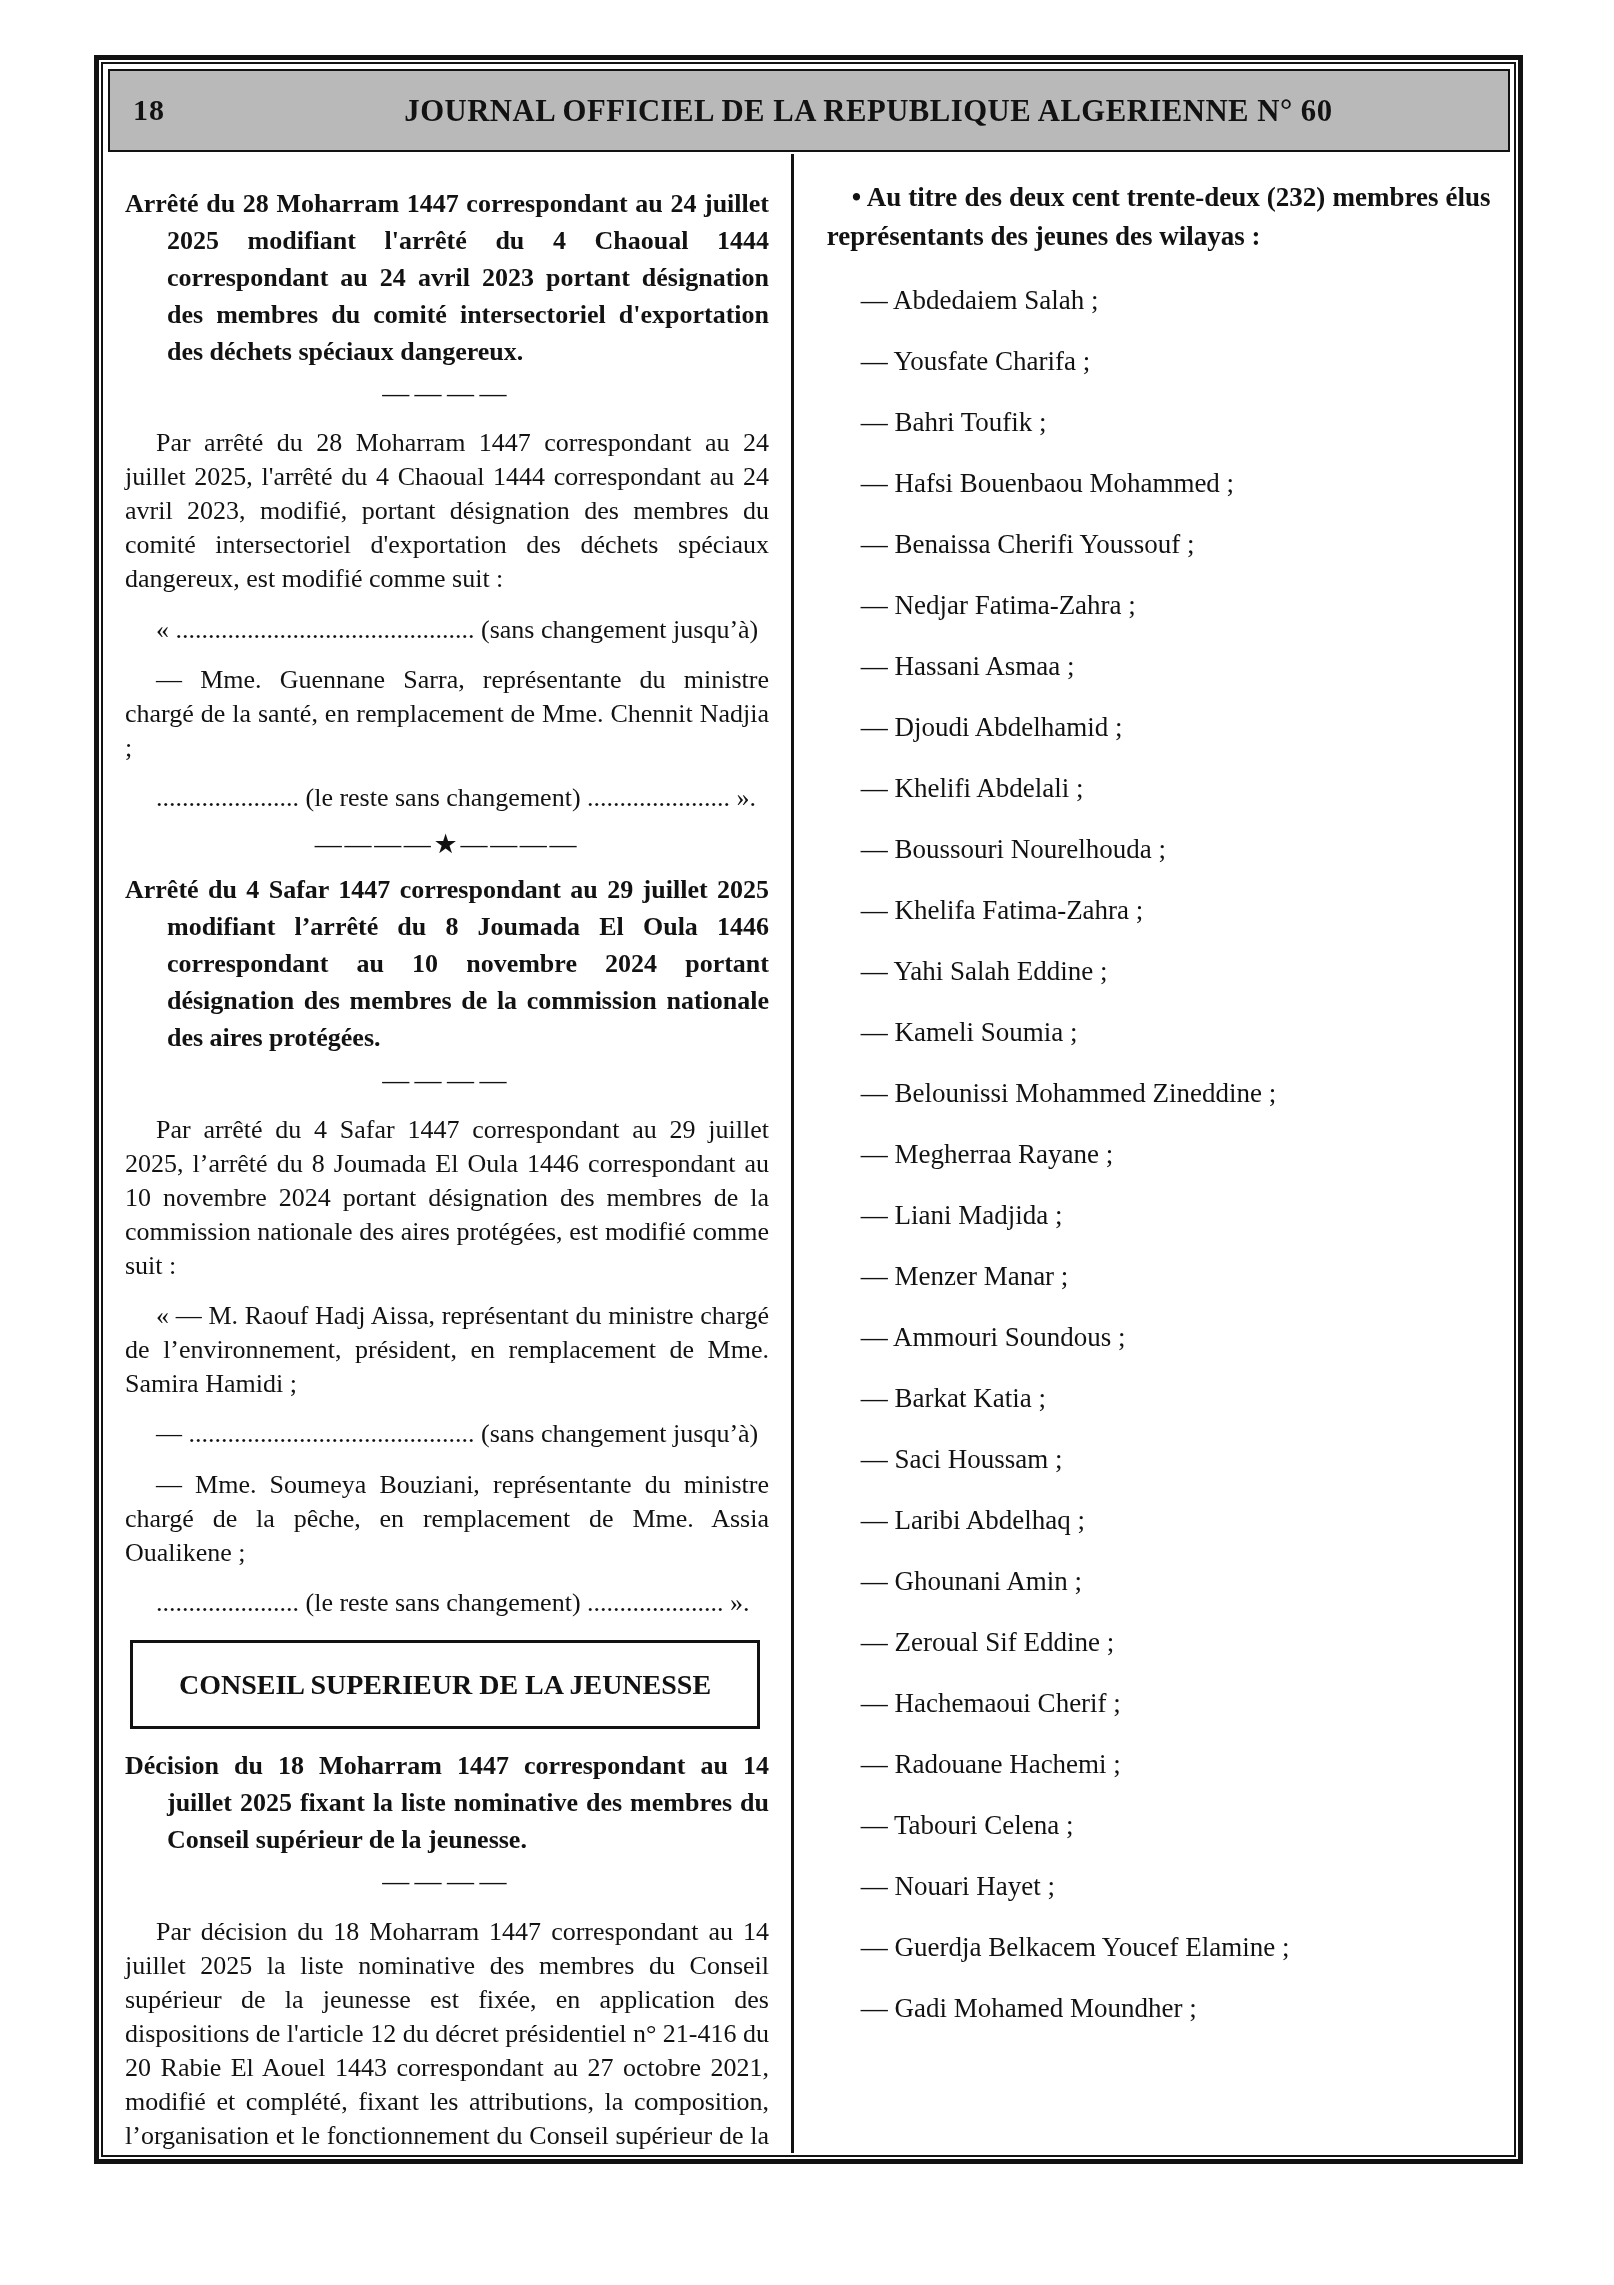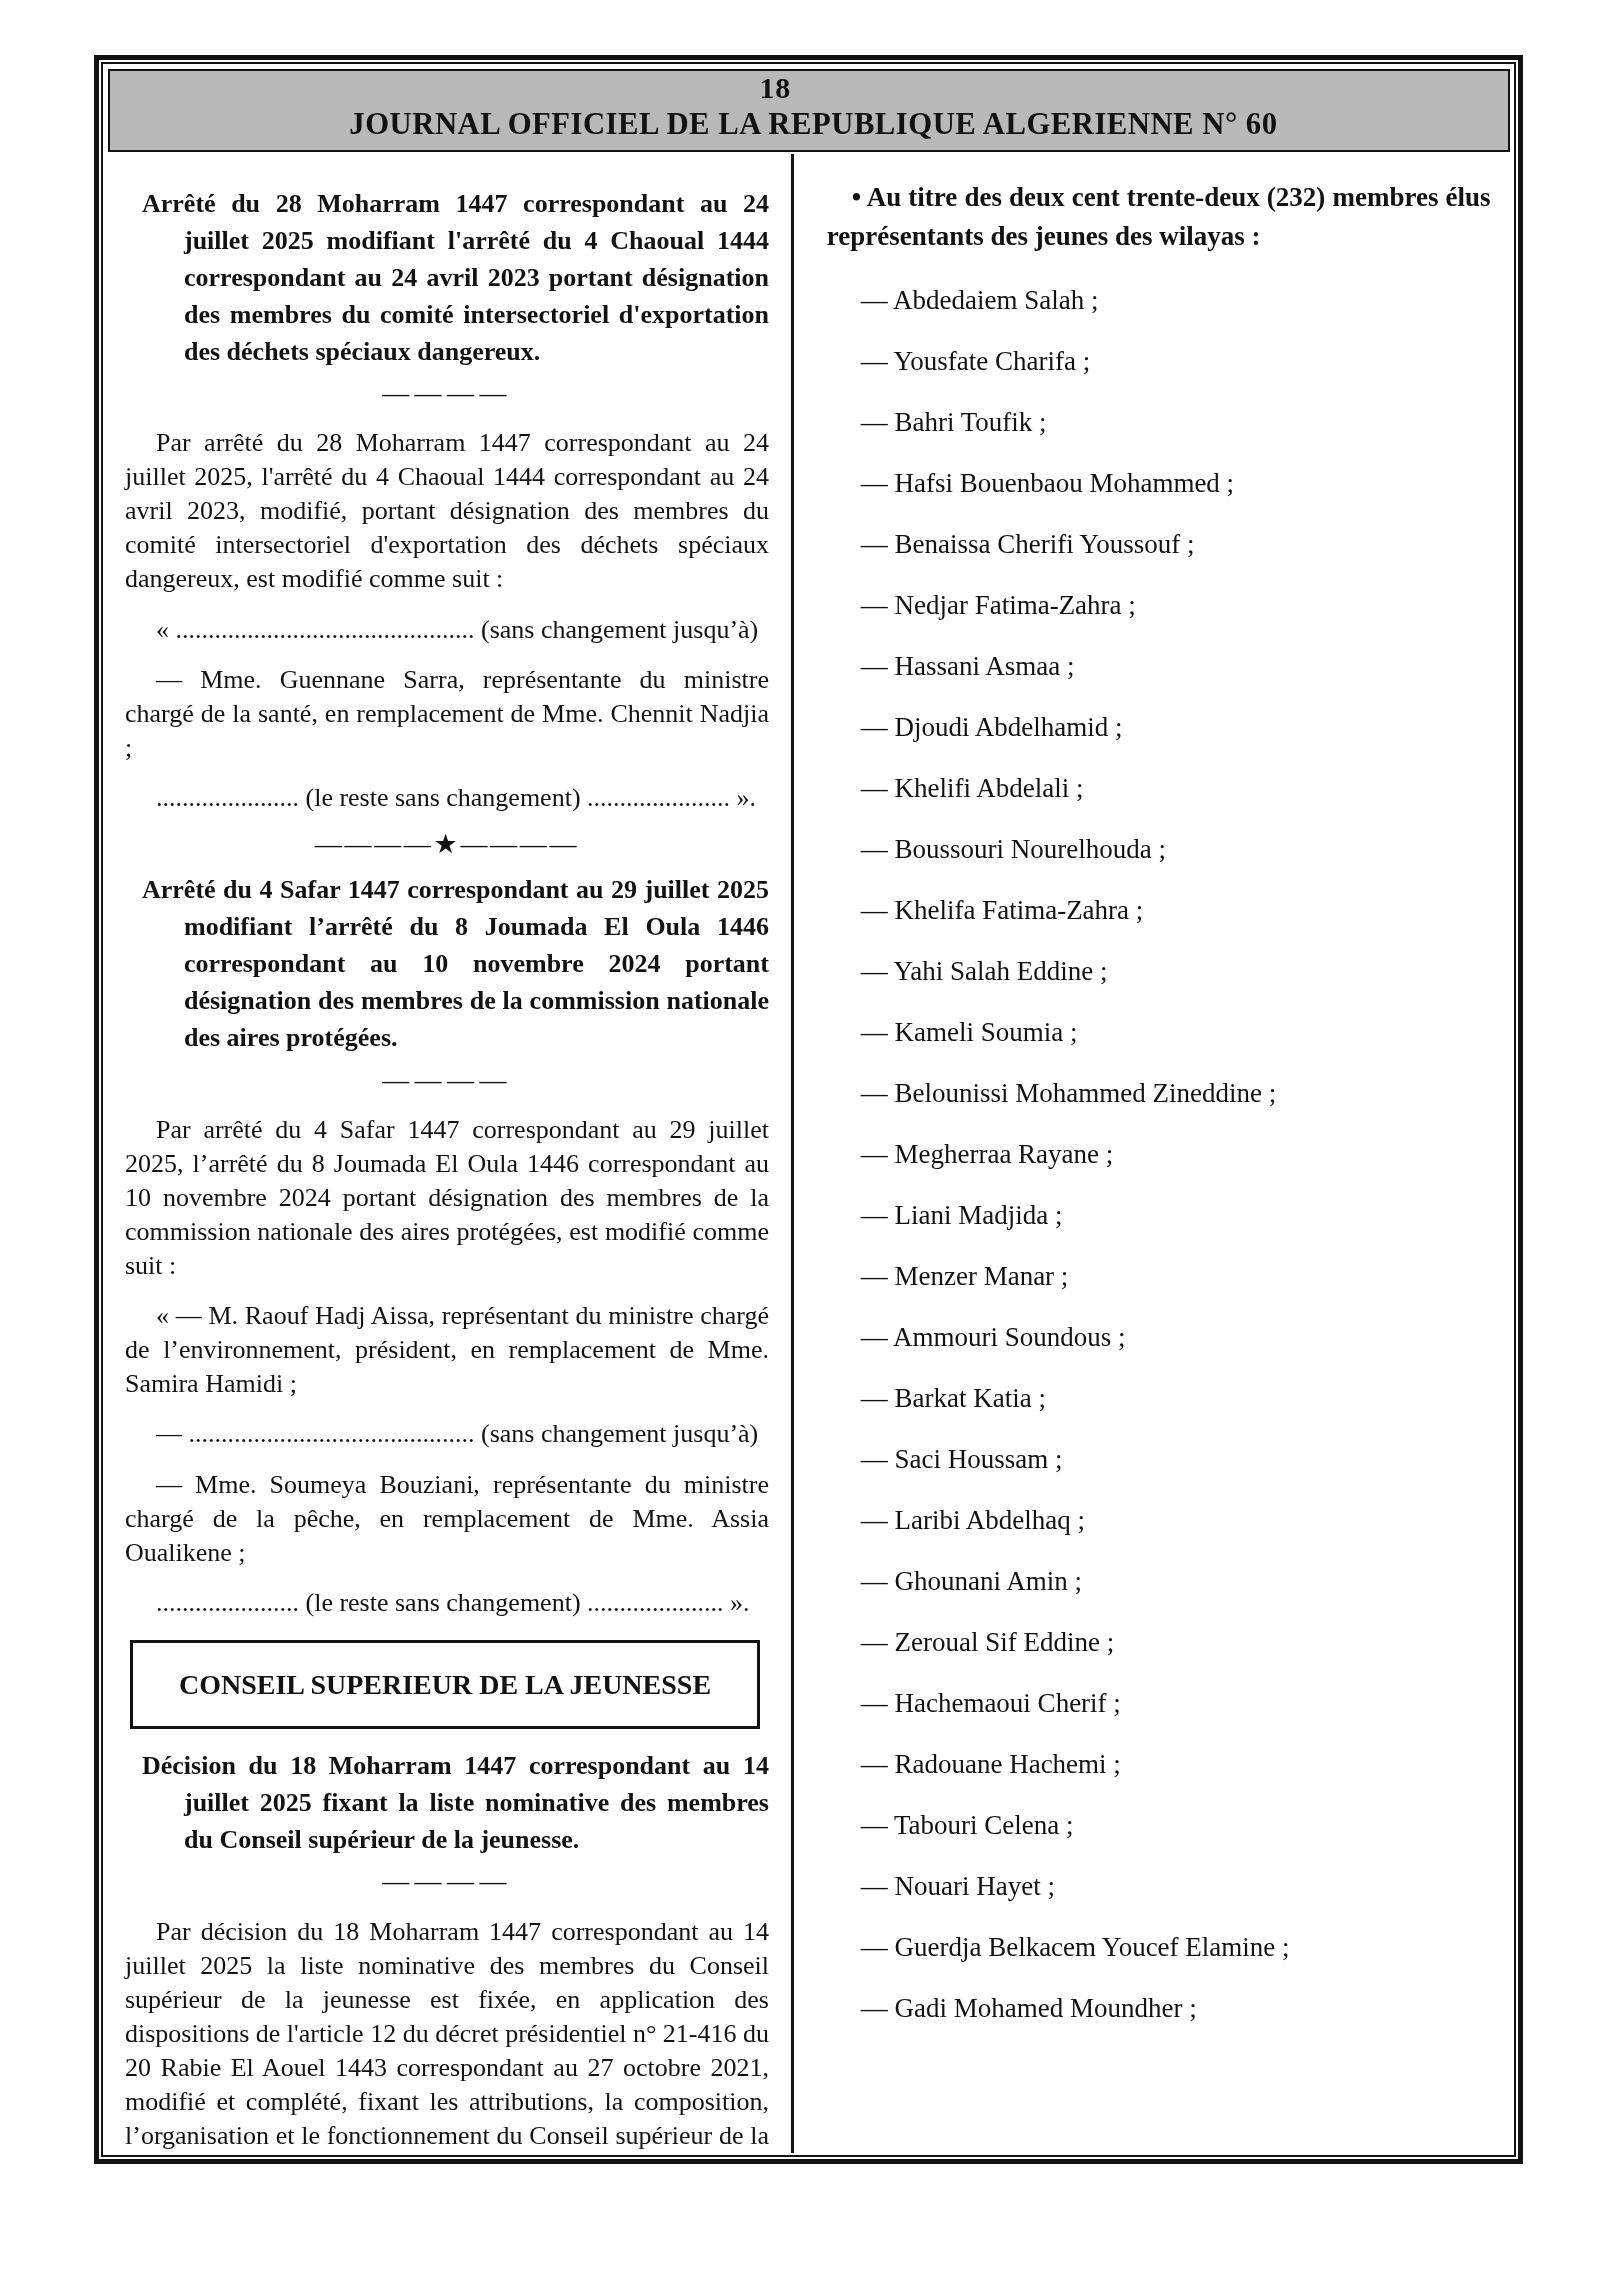--- a/index.html
+++ b/index.html
@@ -20,21 +20,20 @@
     background:#ffffff;
   }
   
   .band{
     position:absolute;left:4.5px;top:4.5px;right:4.5px;height:83px;
     background:#b9b9b9;
     border:2.7px solid #121212;
     box-sizing:border-box;
     display:flex;align-items:center;
     padding:0 12.7px 0 23.5px;
-    flex-direction:column;
   }
   .band .pagenum{
     width:109px;font-weight:bold;font-size:30px;letter-spacing:0.9px;
   }
   .band .jtitle{
     flex:1;text-align:center;font-weight:bold;font-size:32px;
     letter-spacing:0.5px;
     transform:scaleX(0.96);
   }
   .band .dates{
@@ -58,21 +57,21 @@
   }
   .col-right{
     flex:1;
     padding:20px 23.5px 0 33px;
   }
   
   .h-bold{
     font-weight:bold;font-size:26px;line-height:37px;
     text-align:justify;
     padding-left:42px;text-indent:-42px;
-    margin:9px 0 0 17px;
+    margin:9px 0 0 0;
   }
   .p-body{
     font-size:26px;line-height:34px;
     text-align:justify;text-indent:31px;
     margin:16.3px 0 0 0;
   }
   .p-line{
     font-size:26px;line-height:34px;
     text-indent:31px;
     margin:16.3px 0 0 0;

